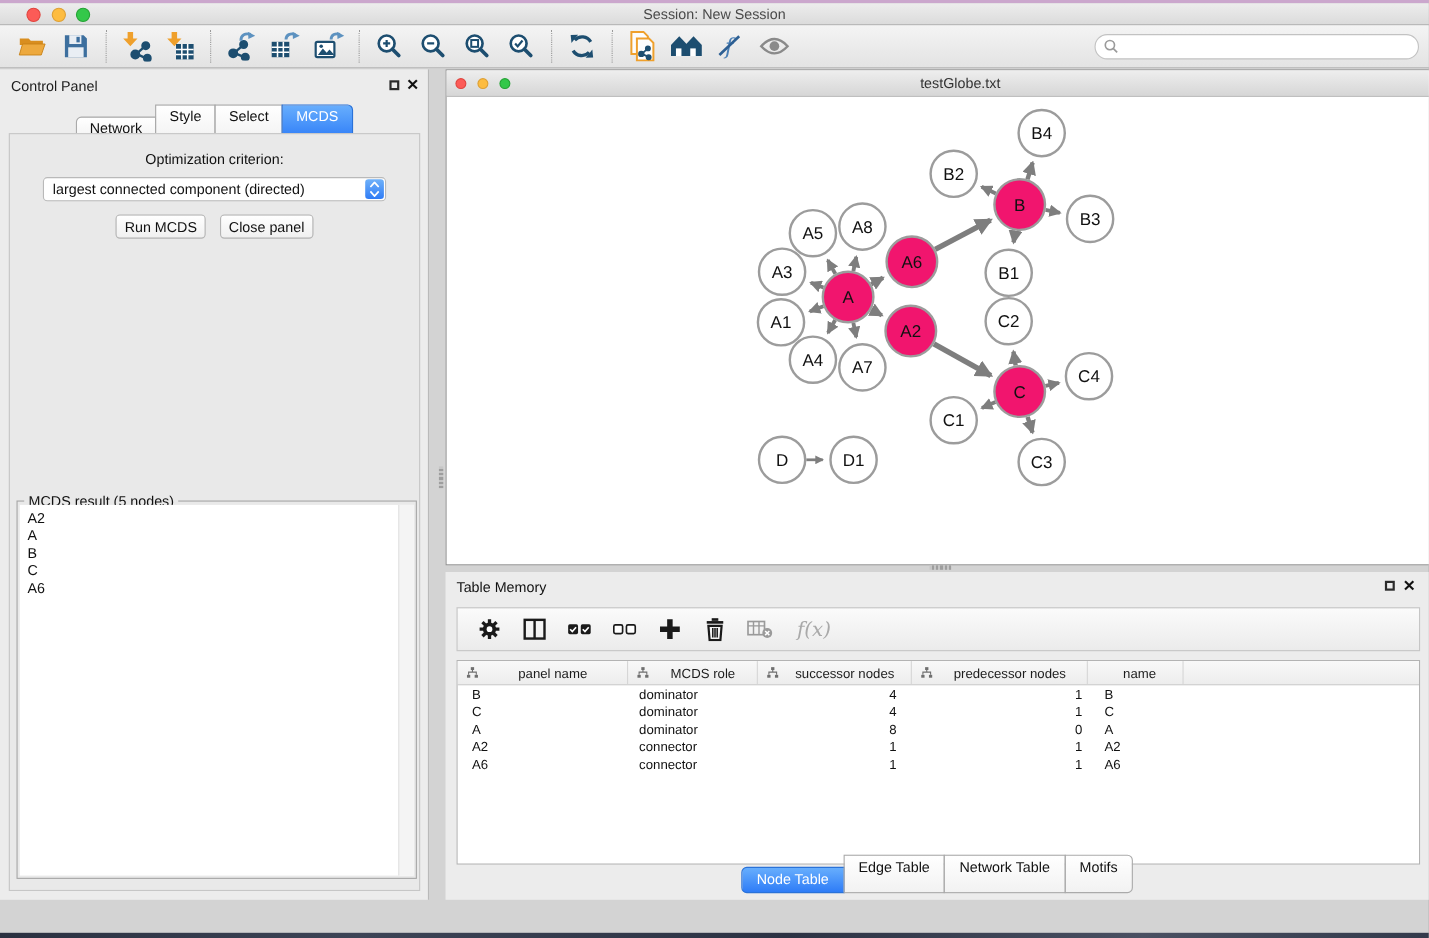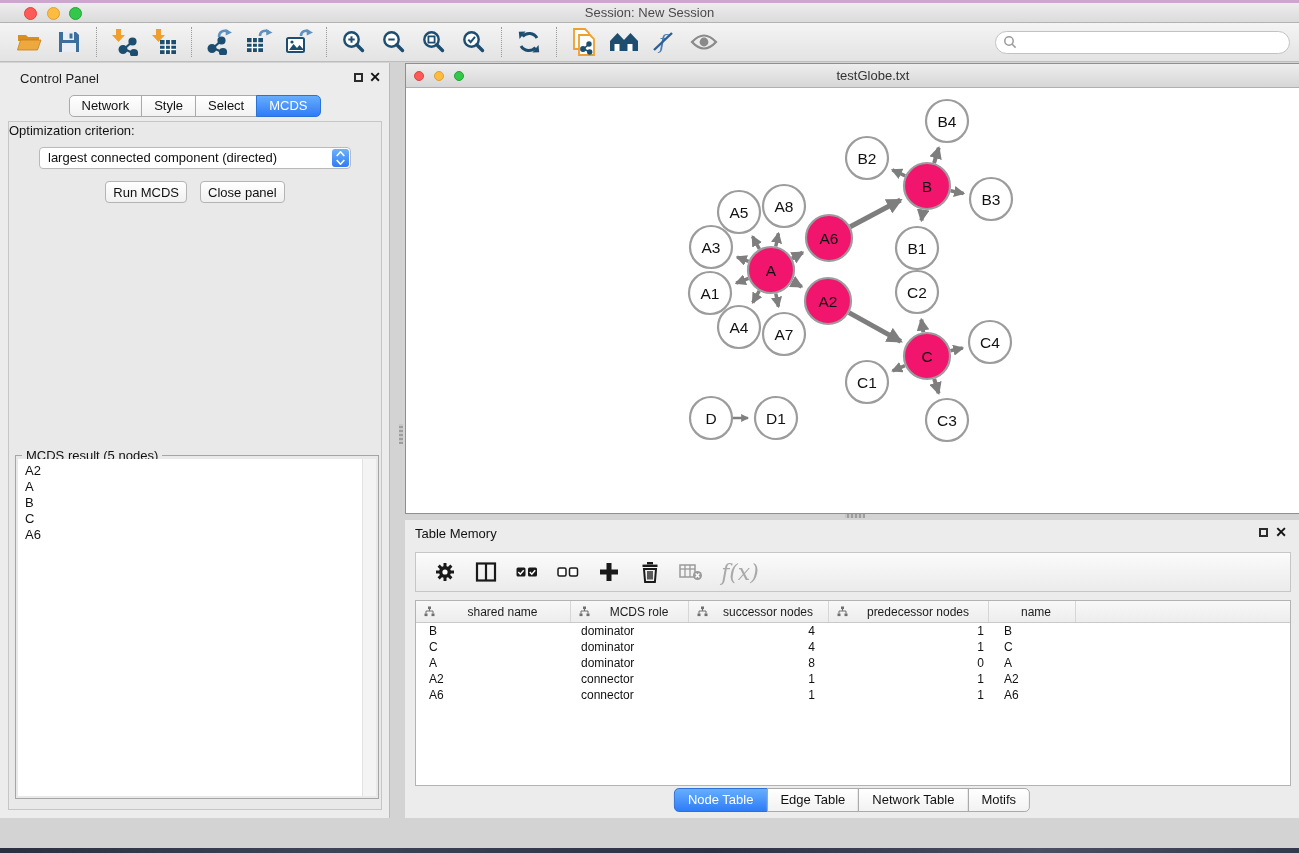--- a/index.html
+++ b/index.html
@@ -19,33 +19,33 @@
            background:linear-gradient(#f4f4f4,#e3e3e3);border-bottom:1px solid #bdbdbd;
            display:flex;align-items:center;padding-left:9px;}
   .tbtn{width:40px;height:34px;display:flex;align-items:center;justify-content:center;flex:0 0 auto;}
   .tsep{width:0;height:30px;border-left:1px dotted #9a9a9a;margin:0 7px;flex:0 0 auto;}
   .searchbox{margin-left:auto;margin-right:9px;width:295px;height:23px;background:#fff;
              border:1px solid #c2c2c2;border-radius:12px;display:flex;align-items:center;padding-left:7px;box-sizing:border-box;}
   .searchbox input{border:none;outline:none;flex:1;font-size:12px;font-family:"Liberation Sans",sans-serif;background:transparent;}
   
   .control-panel{position:absolute;left:0;top:63px;width:390px;height:755px;background:#ececec;
                  border-right:1px solid #b9b9b9;box-sizing:border-box;}
-  .panel-title{position:absolute;left:10px;top:8px;font-size:13px;color:#1d1d1d;margin-left:10px;}
+  .panel-title{position:absolute;left:10px;top:8px;font-size:13px;color:#1d1d1d;}
   .win-float{position:absolute;width:9px;height:9px;border:2px solid #2b2b2b;box-sizing:border-box;}
   .win-close{position:absolute;font-size:14px;font-weight:bold;color:#111;line-height:14px;}
   .cp-float{right:26px;top:10px;} .cp-close{right:8px;top:7px;}
   .seg{display:flex;}
   .seg-item{background:linear-gradient(#ffffff,#f2f2f2);border:1px solid #aaaaaa;margin-left:-1px;
             padding:2px 12px;font-size:13px;line-height:16px;color:#111;white-space:nowrap;}
-  .seg-item:first-child{border-radius:5px 0 0 5px;margin-left:0;}
+  .seg-item:first-child{border-radius:5px 0 0 5px;margin-left:0;margin-top:11px;}
   .seg-item:last-child{border-radius:0 5px 5px 0;}
   .seg-item.active{background:linear-gradient(#67aefd,#2e7cf7);color:#fff;border-color:#2a72d8;}
   .cp-tabs{position:absolute;top:32px;left:50%;transform:translateX(-50%);}
   .cp-body{position:absolute;left:8px;right:7px;top:58px;bottom:8px;background:#e9e9e9;border:1px solid #c6c6c6;}
-  .opt-label{margin-top:1px;text-align:left;font-size:13px;}
+  .opt-label{margin-top:15px;text-align:center;font-size:13px;}
   .criterion-select{position:relative;margin:9px auto 0;width:312px;height:22px;background:#fff;
                     border:1px solid #b9b9b9;border-radius:4px;box-sizing:border-box;}
   .criterion-select .val{font-size:13px;line-height:20px;padding-left:8px;white-space:nowrap;overflow:hidden;}
   .stepper{position:absolute;right:1px;top:1px;bottom:1px;width:17px;border-radius:3px;
            background:linear-gradient(#6fb1f9,#2f7cf6);display:flex;flex-direction:column;
            align-items:center;justify-content:center;gap:2px;}
   .stepper svg{display:block;}
   .cp-buttons{margin-top:12px;display:flex;justify-content:center;gap:13px;}
   .btn{height:22px;padding:0 7px;background:linear-gradient(#ffffff,#f0f0f0);border:1px solid #b4b4b4;
        border-radius:4px;font-size:13px;font-family:"Liberation Sans",sans-serif;color:#111;}
@@ -71,21 +71,21 @@
   .split-handle-h{position:absolute;left:845px;top:514px;width:20px;height:4px;
                   background:repeating-linear-gradient(90deg,#c6c6c6 0 2px,#9e9e9e 2px 4px);}
   
   .table-panel{position:absolute;left:405px;top:520px;width:894px;height:298px;background:#ececec;}
   .tp-title{position:absolute;left:10px;top:6px;font-size:13px;}
   .tp-float{right:31px;top:8px;} .tp-close{right:12px;top:5px;}
   .tp-toolbar{position:absolute;left:10px;right:8px;top:32px;height:40px;box-sizing:border-box;
               background:linear-gradient(#fbfbfb,#ebebeb);border:1px solid #c6c6c6;
               display:flex;align-items:center;gap:17px;padding-left:17px;}
   .tp-tbtn{display:flex;align-items:center;justify-content:center;width:24px;height:26px;}
-  .fx-label{font-family:"DejaVu Serif",serif;font-style:italic;font-size:22px;color:#a9a9a9;}
+  .fx-label{font-family:"DejaVu Serif",serif;font-style:italic;font-size:18px;color:#a9a9a9;}
   .tp-table{position:absolute;left:10px;right:8px;top:80px;bottom:32px;background:#fff;
             border:1px solid #b3b3b3;overflow:hidden;font-size:12px;}
   .tp-thead{display:flex;height:21px;background:linear-gradient(#f8f8f8,#ededed);border-bottom:1px solid #c9c9c9;}
   .th-cell{display:flex;align-items:center;border-right:1px solid #d6d6d6;box-sizing:border-box;padding-left:8px;}
   .th-cell .lbl{flex:1;text-align:center;color:#1c1c1c;}
   .t-row{display:flex;height:16px;line-height:16px;}
   .t-cell{box-sizing:border-box;overflow:hidden;white-space:nowrap;}
   
   .tp-tabs{position:absolute;left:50%;bottom:6px;transform:translateX(-50%);}
   .tp-tabs .seg-item{padding:3px 13px;font-size:13px;}
@@ -516,21 +516,21 @@
       <div class="tp-thead">
           <div class="th-cell" style="width: 155px;">
             <svg width="11" height="11" viewBox="0 0 11 11">
               <g fill="#6f6f6f">
                 <rect x="4" y="0.5" width="3" height="2.6"></rect>
                 <rect x="0.5" y="7.5" width="3" height="2.6"></rect>
                 <rect x="7.5" y="7.5" width="3" height="2.6"></rect>
               </g>
               <path d="M5.5 3 V5 M2 7.5 V5 H9 V7.5" stroke="#6f6f6f" stroke-width="1" fill="none"></path>
             </svg>
-            <span class="lbl">shared name</span>
+            <span class="lbl">panel name</span>
           </div>
           <div class="th-cell" style="width: 118px;">
             <svg width="11" height="11" viewBox="0 0 11 11">
               <g fill="#6f6f6f">
                 <rect x="4" y="0.5" width="3" height="2.6"></rect>
                 <rect x="0.5" y="7.5" width="3" height="2.6"></rect>
                 <rect x="7.5" y="7.5" width="3" height="2.6"></rect>
               </g>
               <path d="M5.5 3 V5 M2 7.5 V5 H9 V7.5" stroke="#6f6f6f" stroke-width="1" fill="none"></path>
             </svg>

